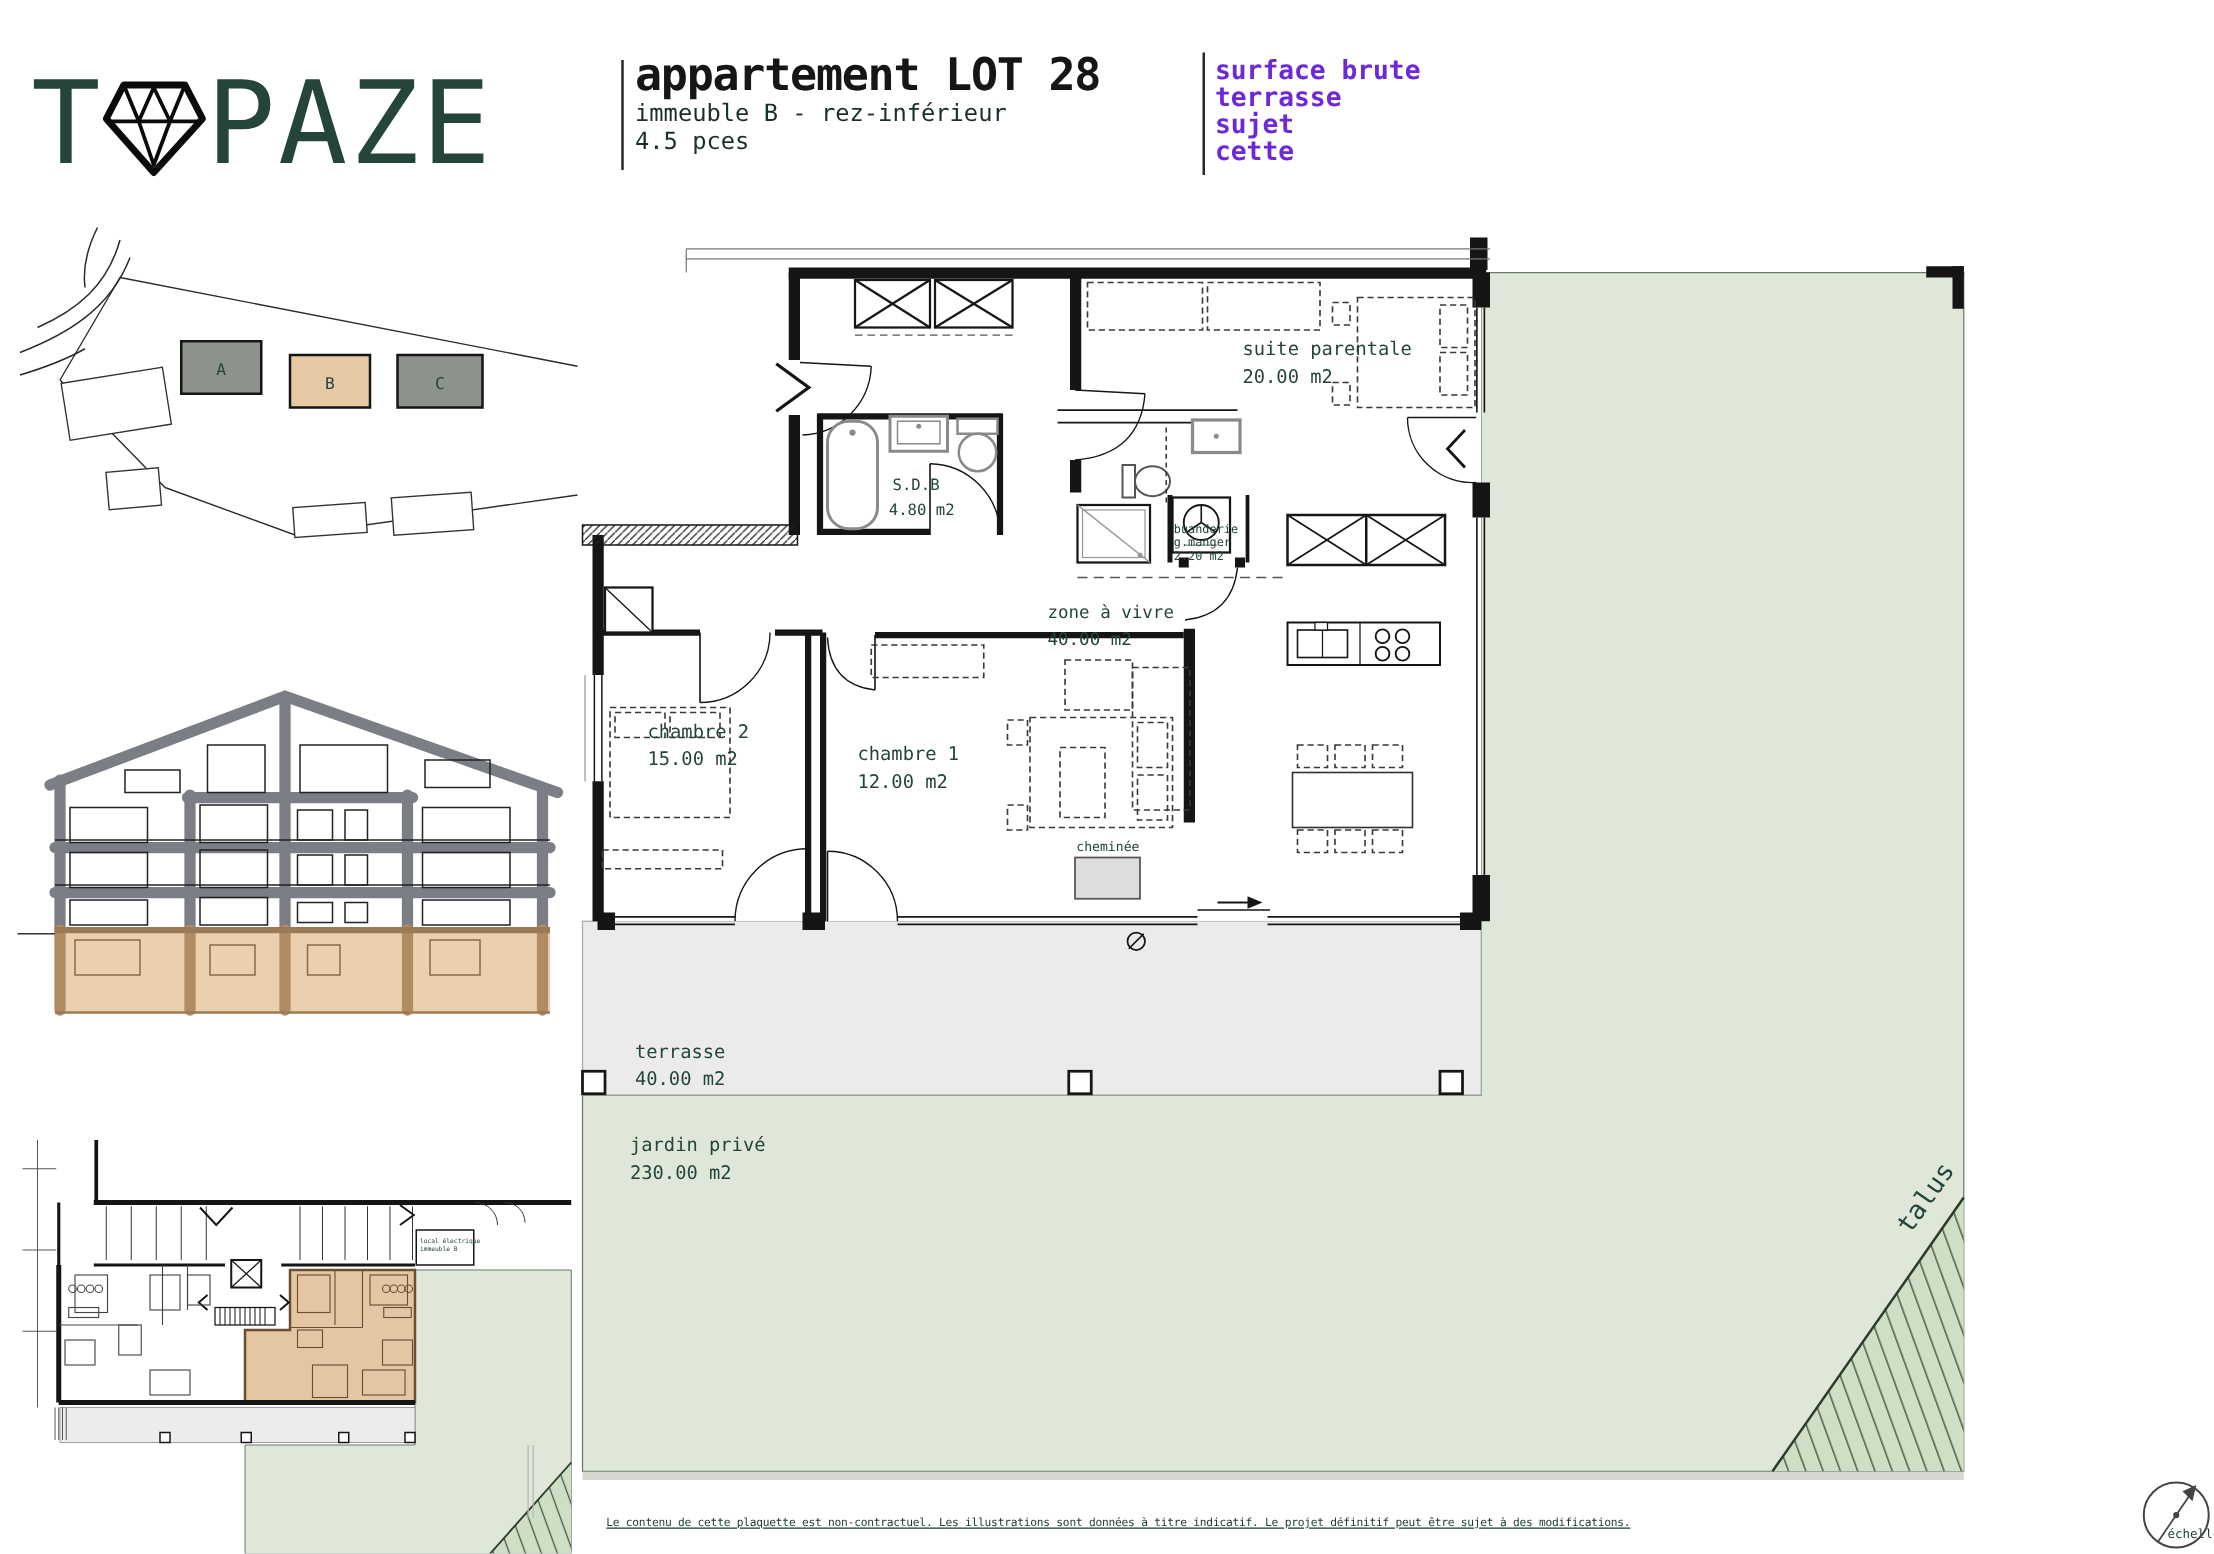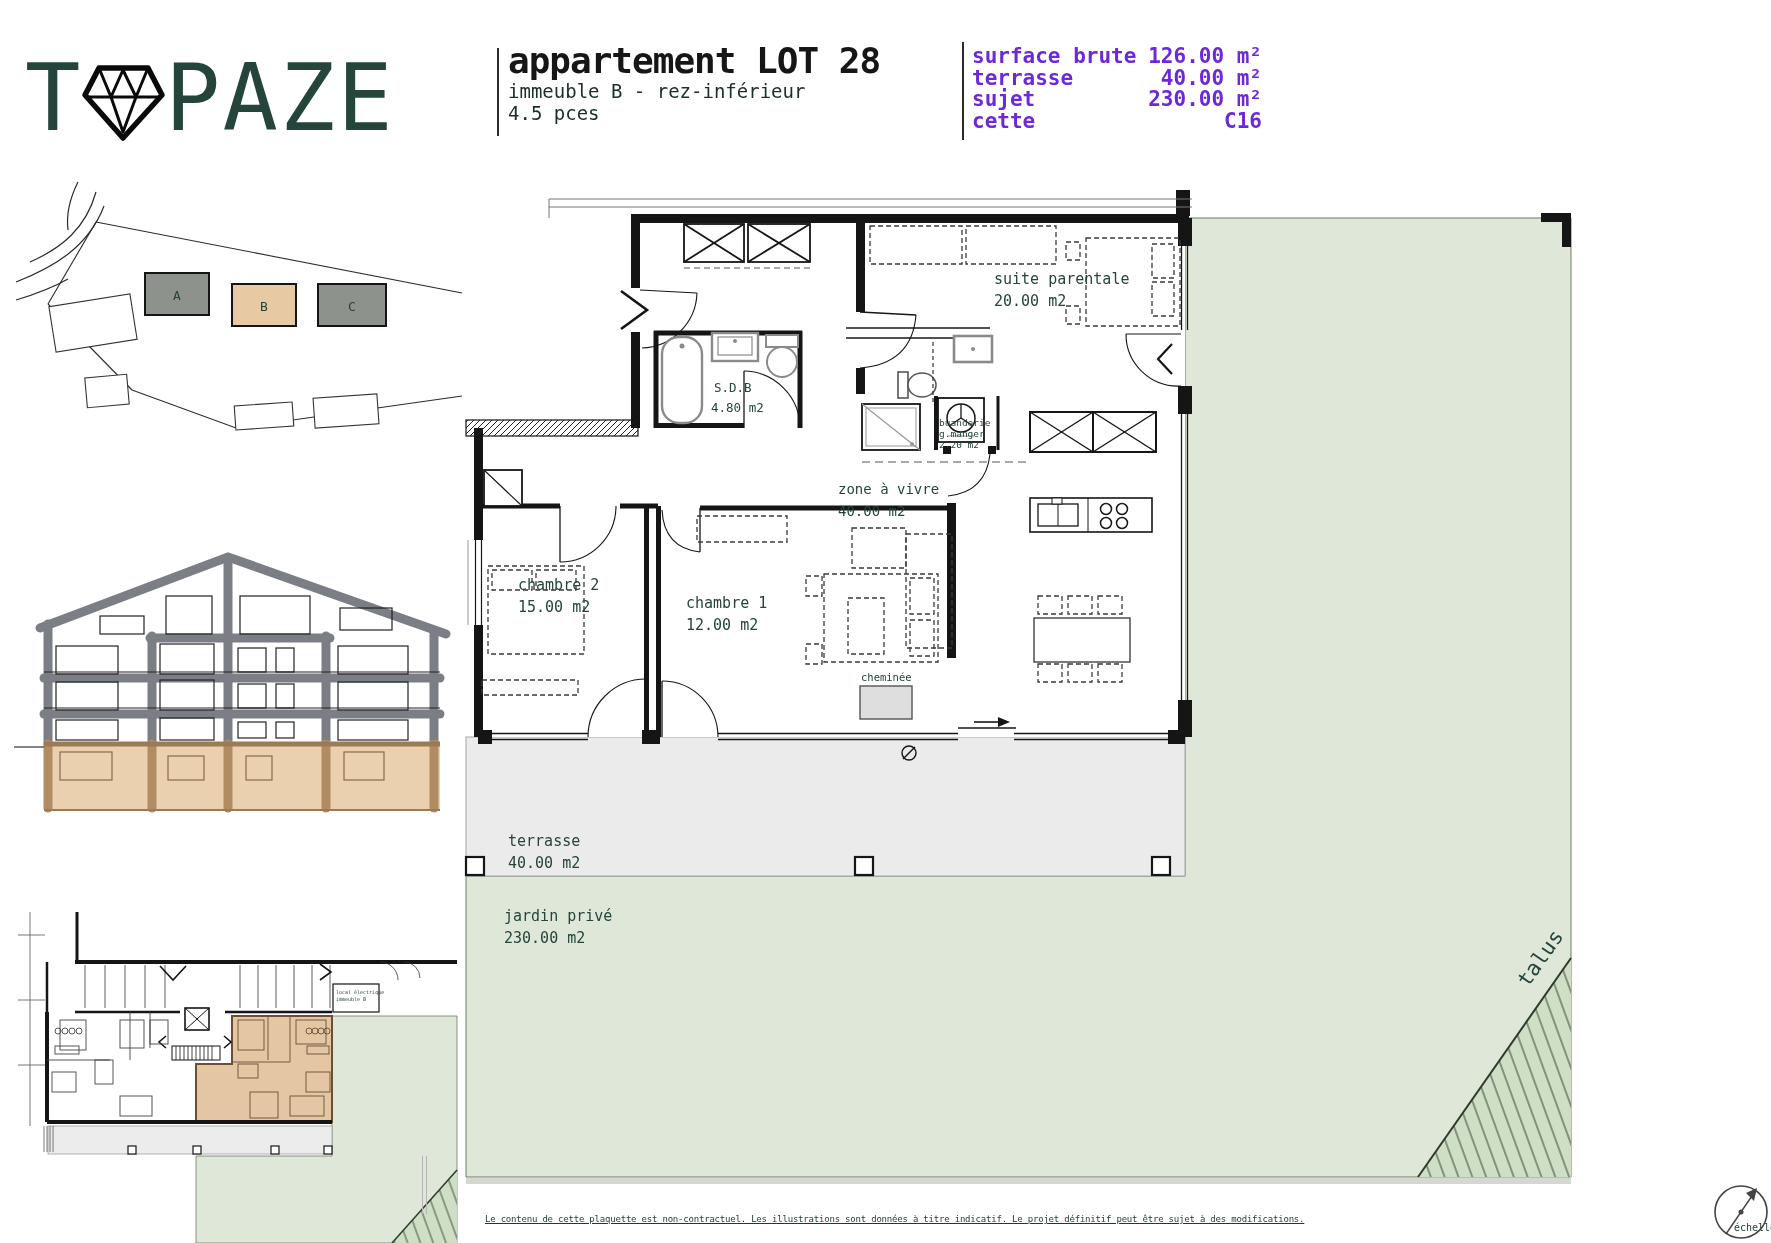--- a/index.html
+++ b/index.html
@@ -38,26 +38,20 @@
     <div class="sub">immeuble B - rez-inférieur</div>
     <div class="sub">4.5 pces</div>
   </div>
 
   <div class="vrule" style="left:962px;top:42px;height:98px;"></div>
   <div id="surface-labels" class="abs" style="left:972px;top:46px;">
     <div>surface brute</div>
     <div>terrasse</div>
     <div>sujet</div>
     <div>cette</div>
-  </div>
-  <div id="surface-values" class="abs" style="left:1108px;top:46px;">
-    <div>126.00 m²</div>
-    <div>40.00 m²</div>
-    <div>230.00 m²</div>
-    <div>C16</div>
   </div>
 
   <svg class="abs" style="left:15px;top:180px;" width="450" height="300" viewBox="15 180 450 300">
     <g stroke="#2b2b2b" stroke-width="1.2" fill="none">
       <path d="M30,262 C62,248 86,228 96,192"></path>
       <path d="M16,282 C52,268 88,248 104,206"></path>
       <path d="M16,300 C36,294 54,287 68,279"></path>
       <path d="M78,182 C70,198 66,214 68,230"></path>
     </g>
     <g stroke="#2b2b2b" stroke-width="1.1" fill="none">

